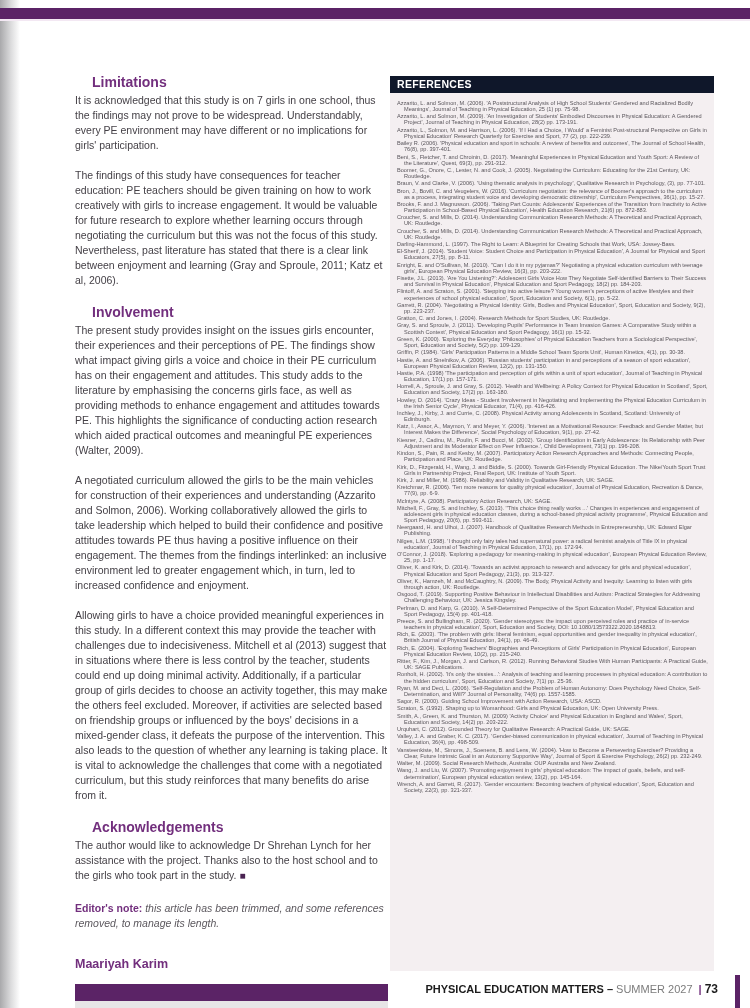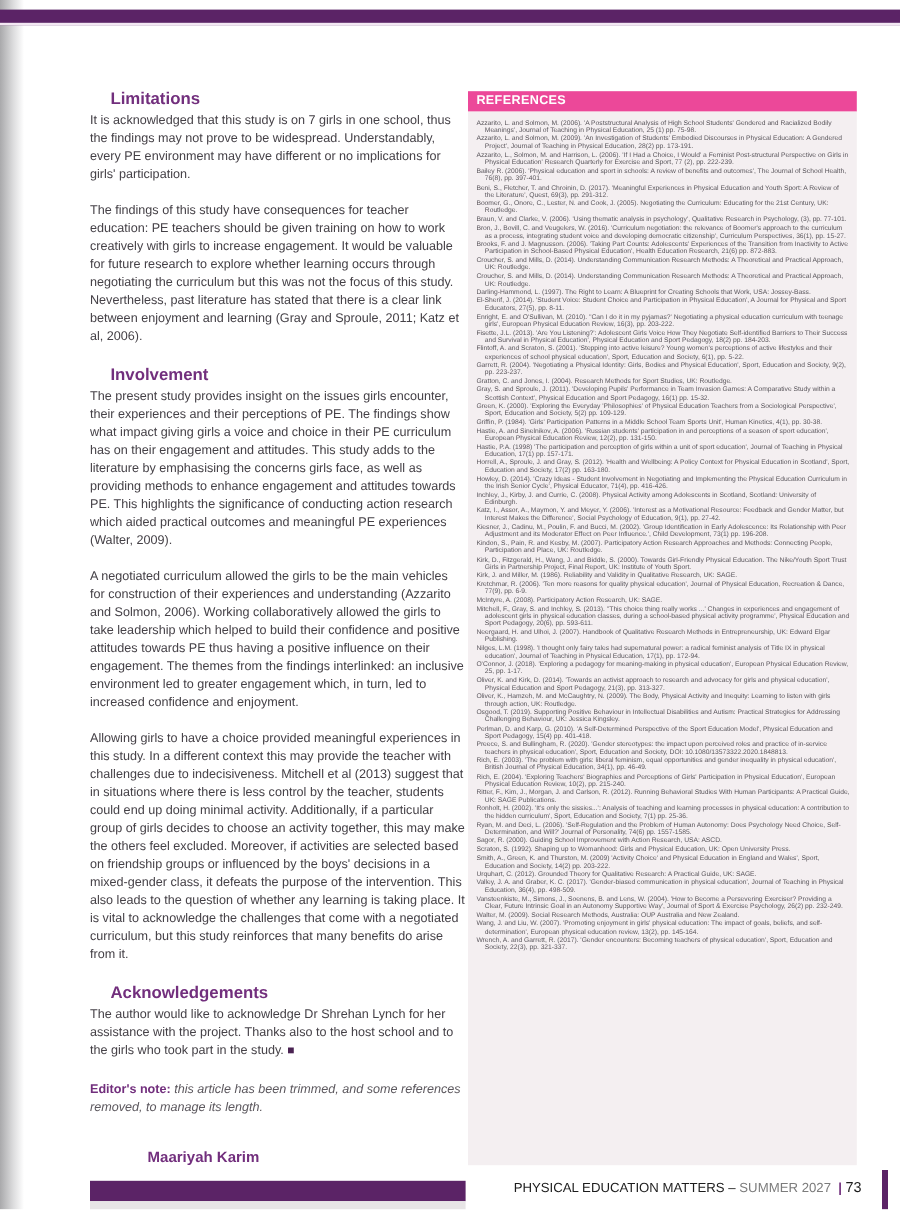--- a/index.html
+++ b/index.html
@@ -29,50 +29,50 @@
   }
   .para { margin-bottom: 15px; }
   .sec { margin-bottom: 18px; }
   .sec-limitations { margin-bottom: 16px; }
   .sec-conclusion { margin-bottom: 16px; }
   .end-marker { color: #4a2352; font-size: 10px; }
   .editors-note { margin-bottom: 26px; }
   .editors-note .label { font-weight: bold; color: #722f7d; text-align: right; }
   .editors-note .note-text { font-style: italic; color: #5c585e; }
   .author-heading {
-    color: #722f7d; font-size: 12.5px; font-weight: bold; margin-bottom: 12px; margin-left: 48px;
+    color: #722f7d; font-size: 12.5px; font-weight: bold; margin-bottom: 12px;
   }
   .author-box { width: 313px; }
   .author-box .box-top { height: 17px; background: #5b2366; }
   .author-box .box-body {
     background: #e7e5e6; padding: 13px 14px 16px 14px;
     font-size: 10.5px; line-height: 15px; color: #4d4950;
   }
   
   .refs-panel { position: absolute; left: 390px; top: 76px; width: 324px; }
   .refs-header {
-    background: #ec4899; color: #ffffff; font-weight: bold;
+    background: #0f172a; color: #ffffff; font-weight: bold;
     font-size: 10.5px; line-height: 17px; height: 17px; padding-left: 7px;
     letter-spacing: 0.3px;
   }
   .refs-body {
     background: #f4eff1; height: 878px; overflow: hidden;
     padding: 7px 6px 6px 7px;
     color: #5a565c; font-size: 5.6px; line-height: 6.1px;
   }
   .ref { padding-left: 7px; text-indent: -7px; margin-bottom: 1.2px; }
   
   .footer {
     position: absolute; right: 32px; bottom: 12px;
     font-size: 11px; color: #1c1c1c; white-space: nowrap;
   }
-  .footer .brand { font-weight: normal; color: #1c1c1c; margin-top: 32px; }
+  .footer .brand { font-weight: bold; color: #1c1c1c; margin-top: 32px; }
   .footer .issue { color: #7c7c7c; }
   .footer .sep { color: #722f7d; font-weight: bold; padding: 0 3px; }
-  .footer .pagenum { font-weight: normal; color: #1c1c1c; font-size: 12px; text-align: right; }
+  .footer .pagenum { font-weight: bold; color: #1c1c1c; font-size: 12px; text-align: right; }
   .footer-edge-mark {
     position: absolute; right: 10px; bottom: 0; width: 5px; height: 33px;
     background: #5b2366;
   }
 </style>
 </head>
 <body>
 
 <div class="page">
 

